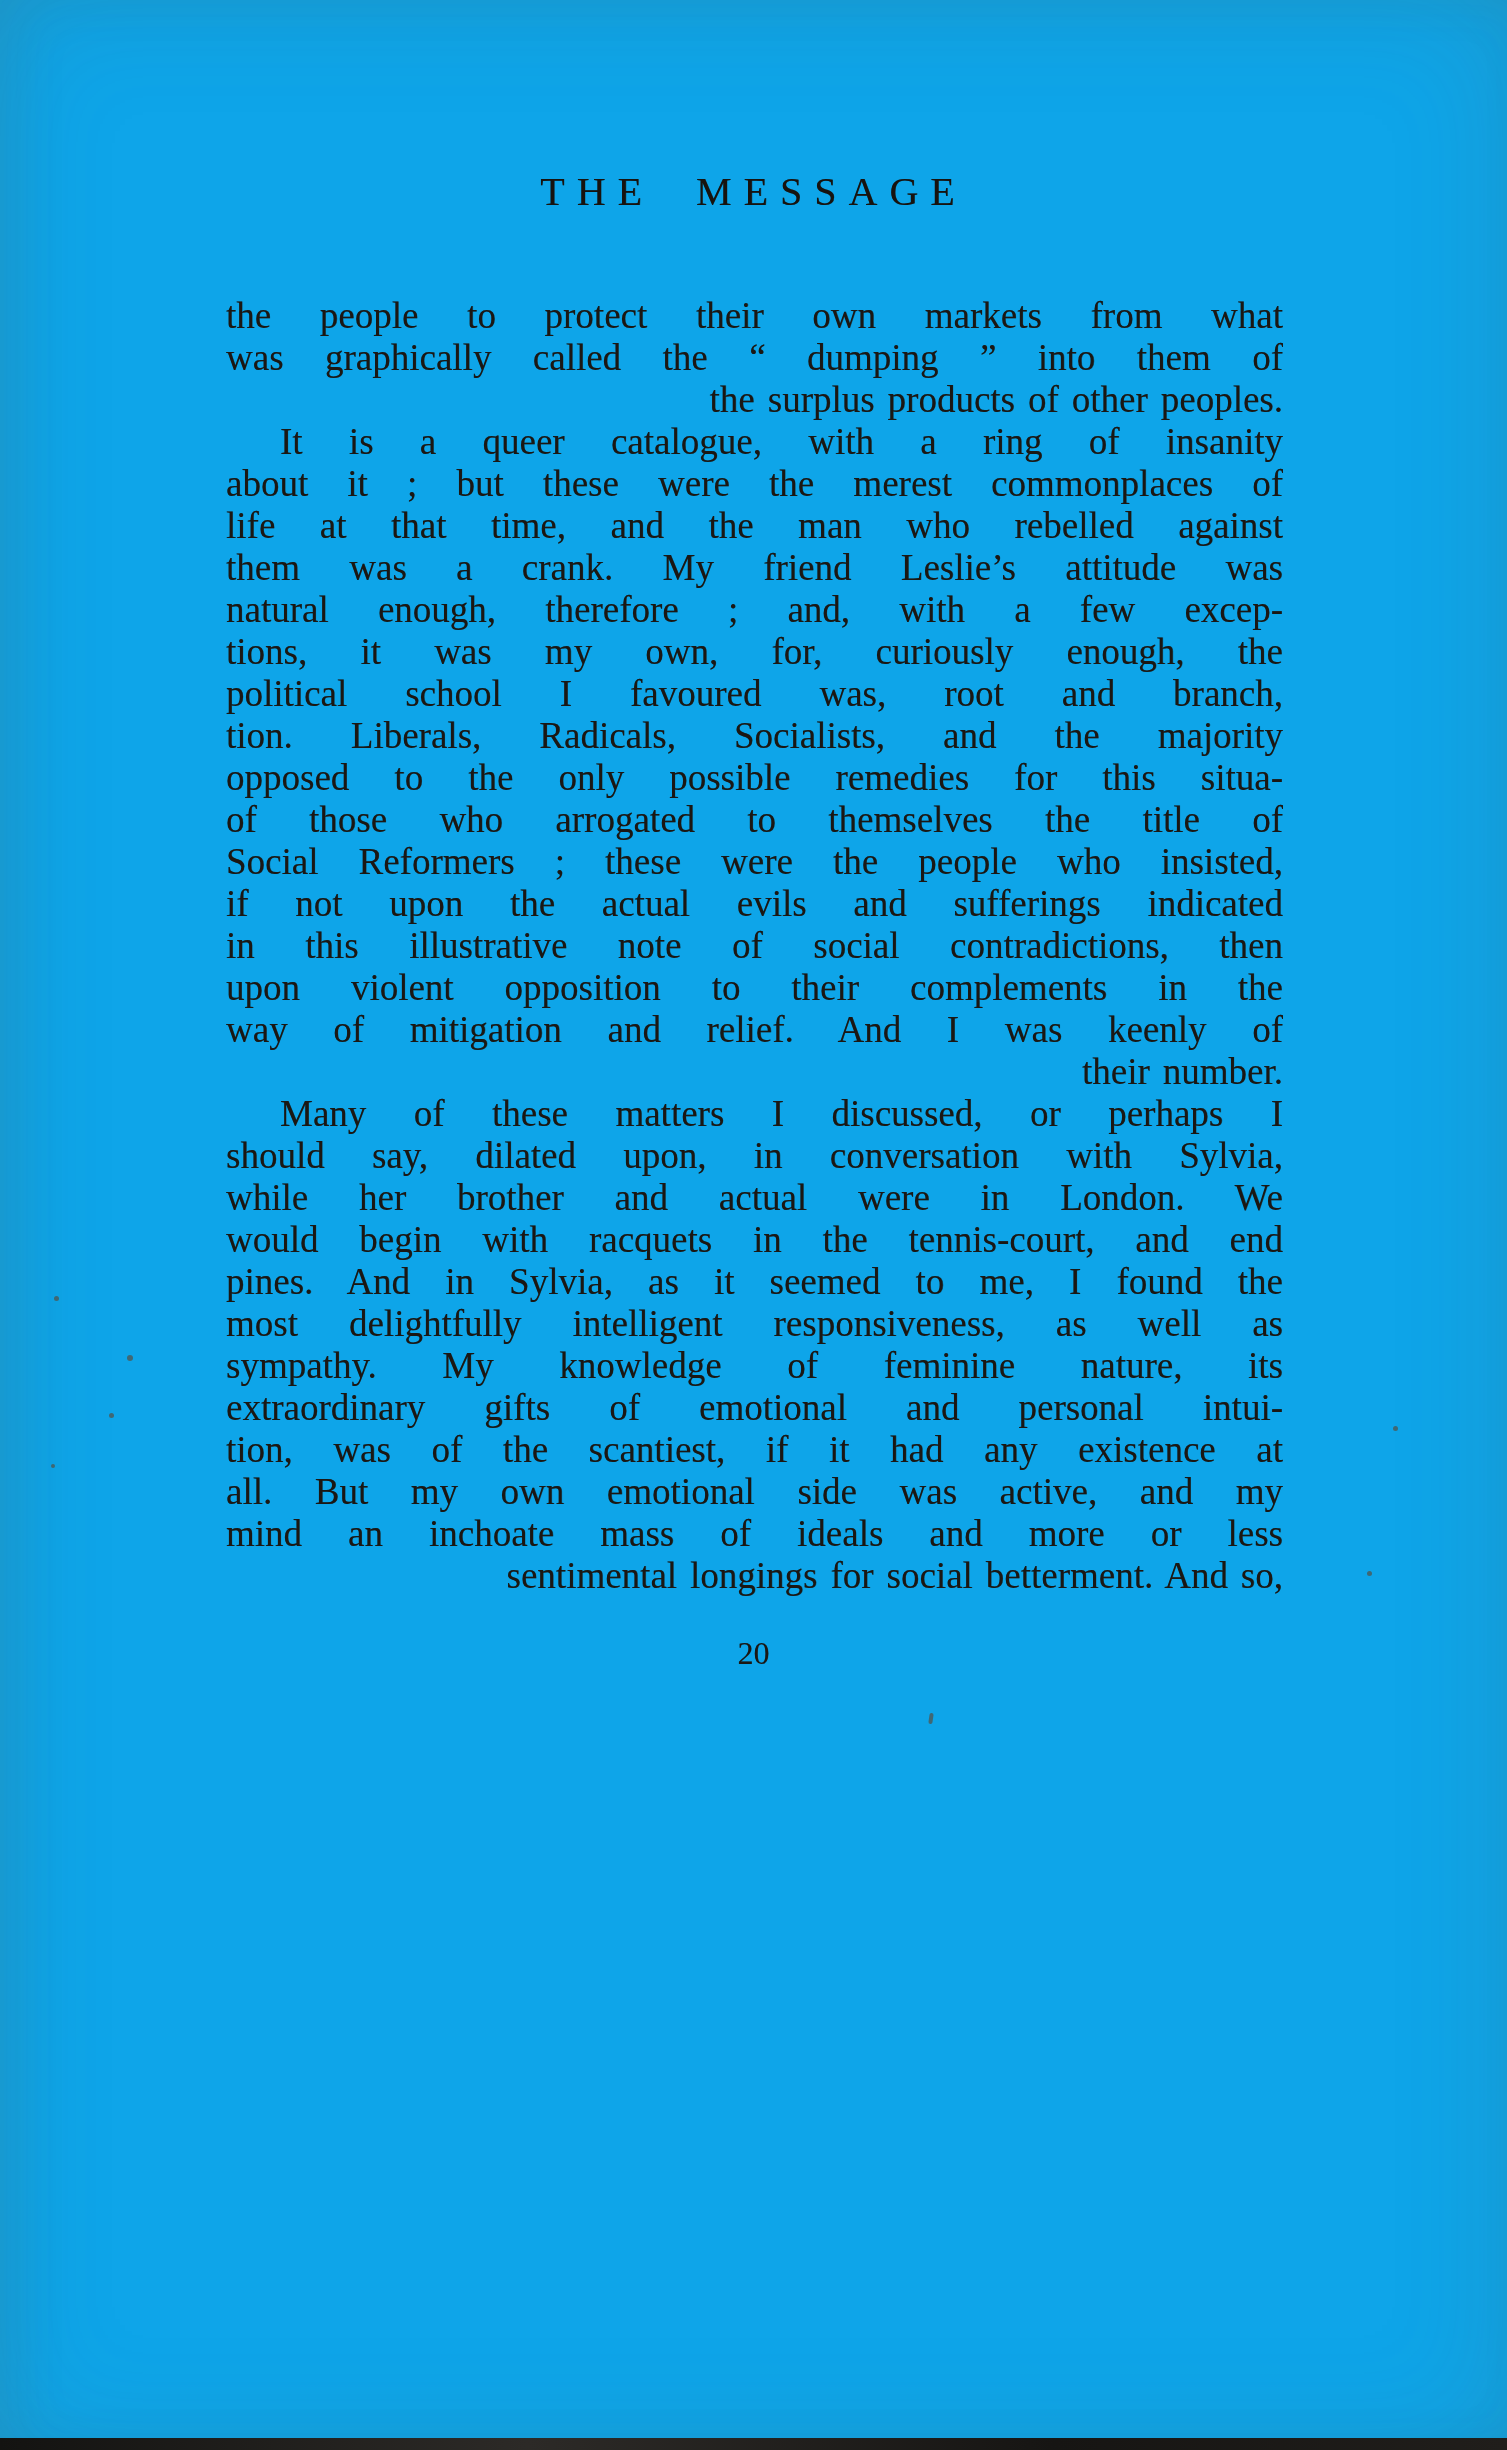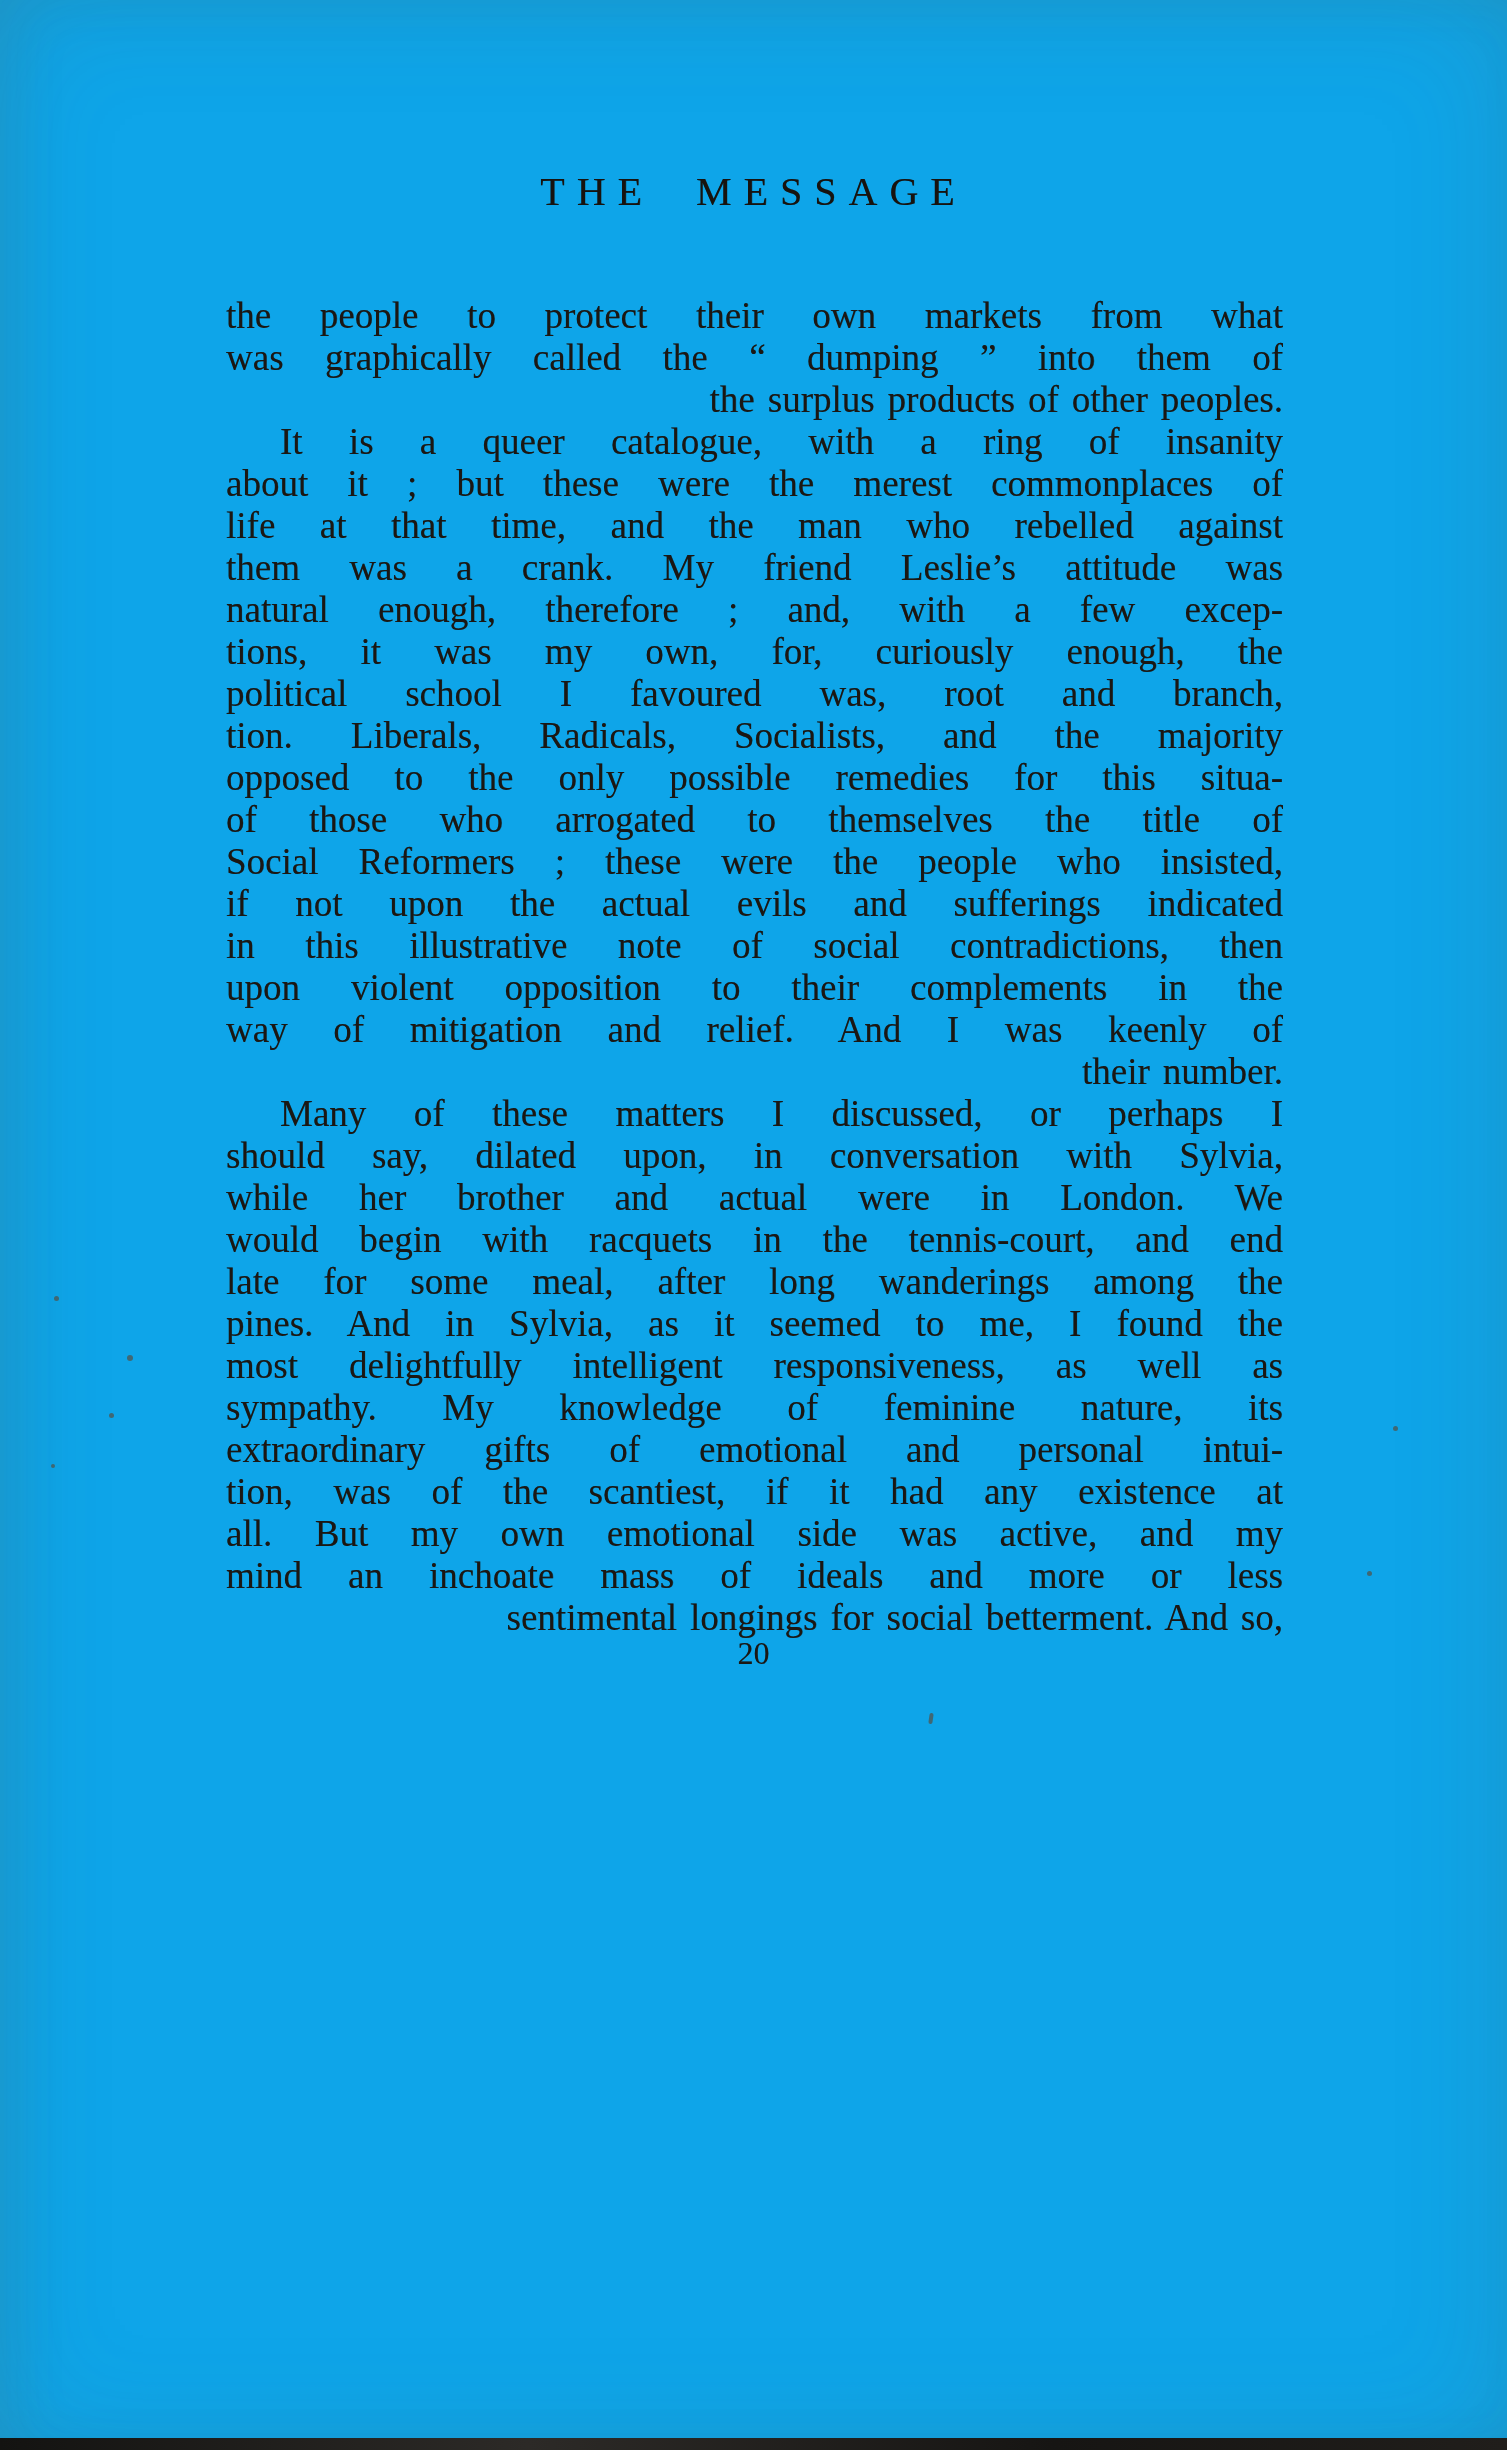--- a/index.html
+++ b/index.html
@@ -125,21 +125,20 @@
       <div class="line">Social Reformers ; these were the people who insisted,</div>
       <div class="line">if not upon the actual evils and sufferings indicated</div>
       <div class="line">in this illustrative note of social contradictions, then</div>
       <div class="line">upon violent opposition to their complements in the</div>
       <div class="line">way of mitigation and relief. And I was keenly of</div>
       <div class="line last">their number.</div>
       <div class="line indent">Many of these matters I discussed, or perhaps I</div>
       <div class="line">should say, dilated upon, in conversation with Sylvia,</div>
       <div class="line">while her brother and actual were in London. We</div>
       <div class="line">would begin with racquets in the tennis-court, and end</div>
-      <div class="line">late for some meal, after long wanderings among the</div>
       <div class="line">pines. And in Sylvia, as it seemed to me, I found the</div>
       <div class="line">most delightfully intelligent responsiveness, as well as</div>
       <div class="line">sympathy. My knowledge of feminine nature, its</div>
       <div class="line">extraordinary gifts of emotional and personal intui-</div>
       <div class="line">tion, was of the scantiest, if it had any existence at</div>
       <div class="line">all. But my own emotional side was active, and my</div>
       <div class="line">mind an inchoate mass of ideals and more or less</div>
       <div class="line last">sentimental longings for social betterment. And so,</div>
     </div>
 

